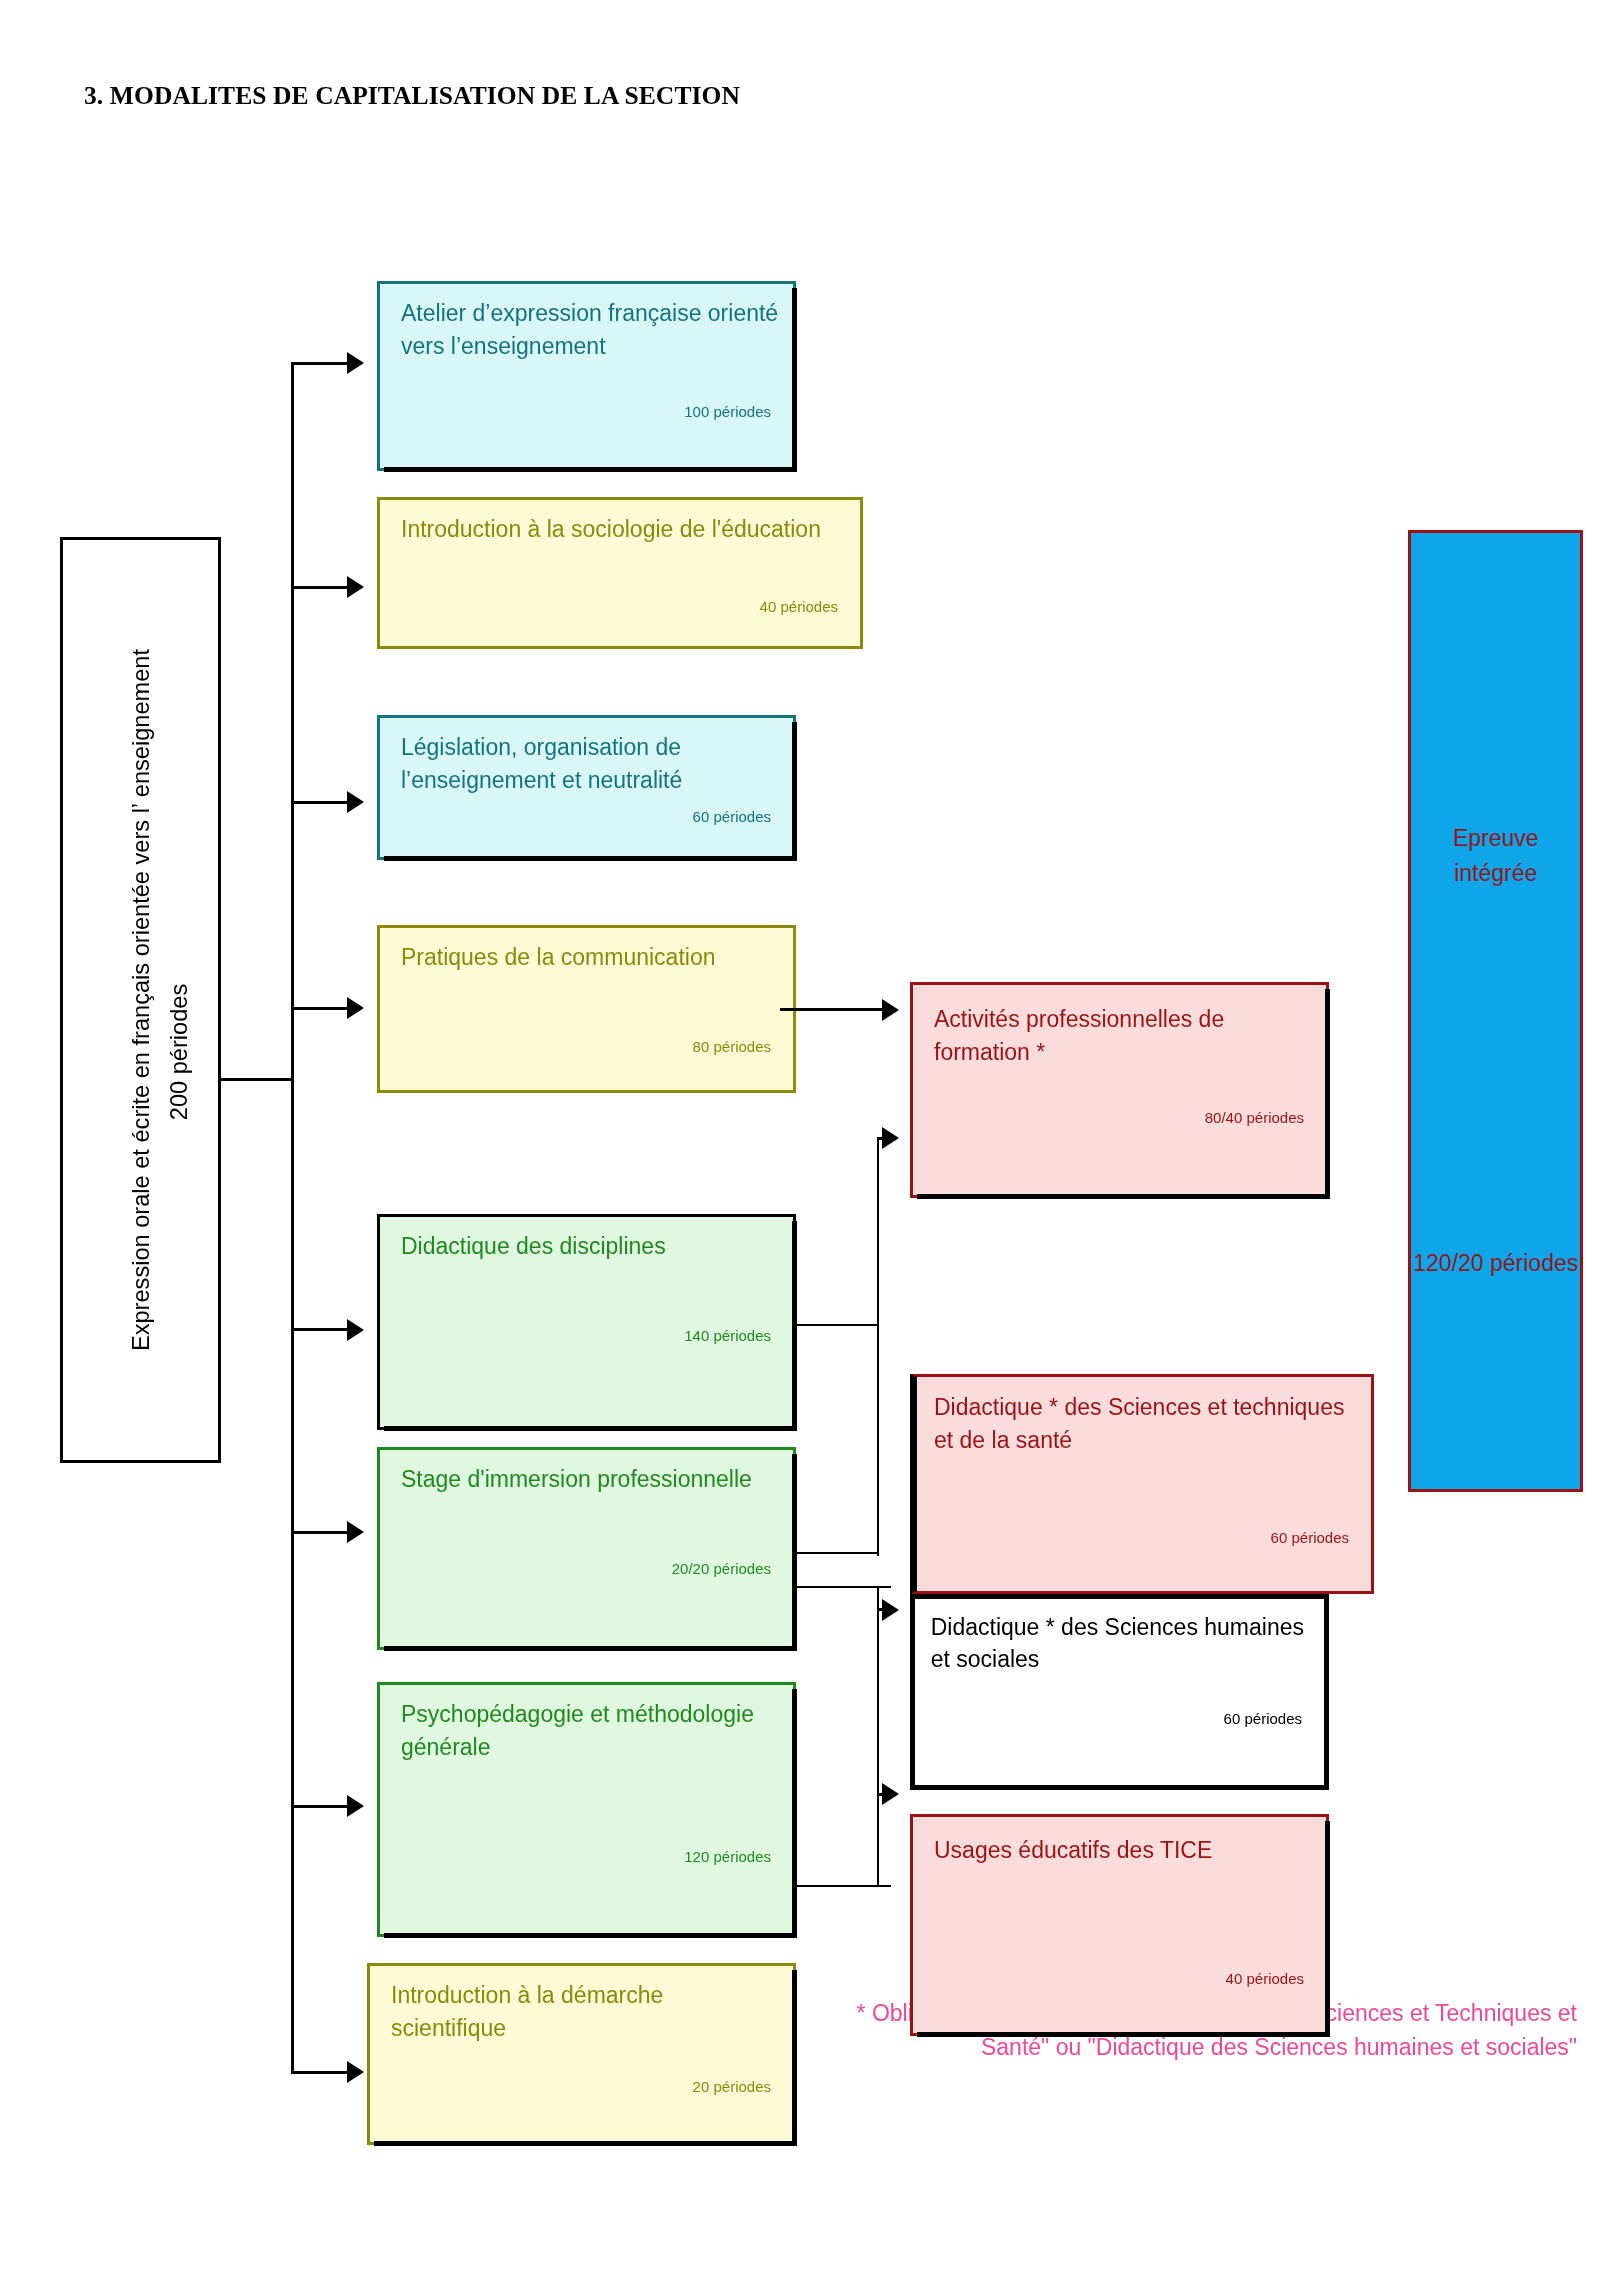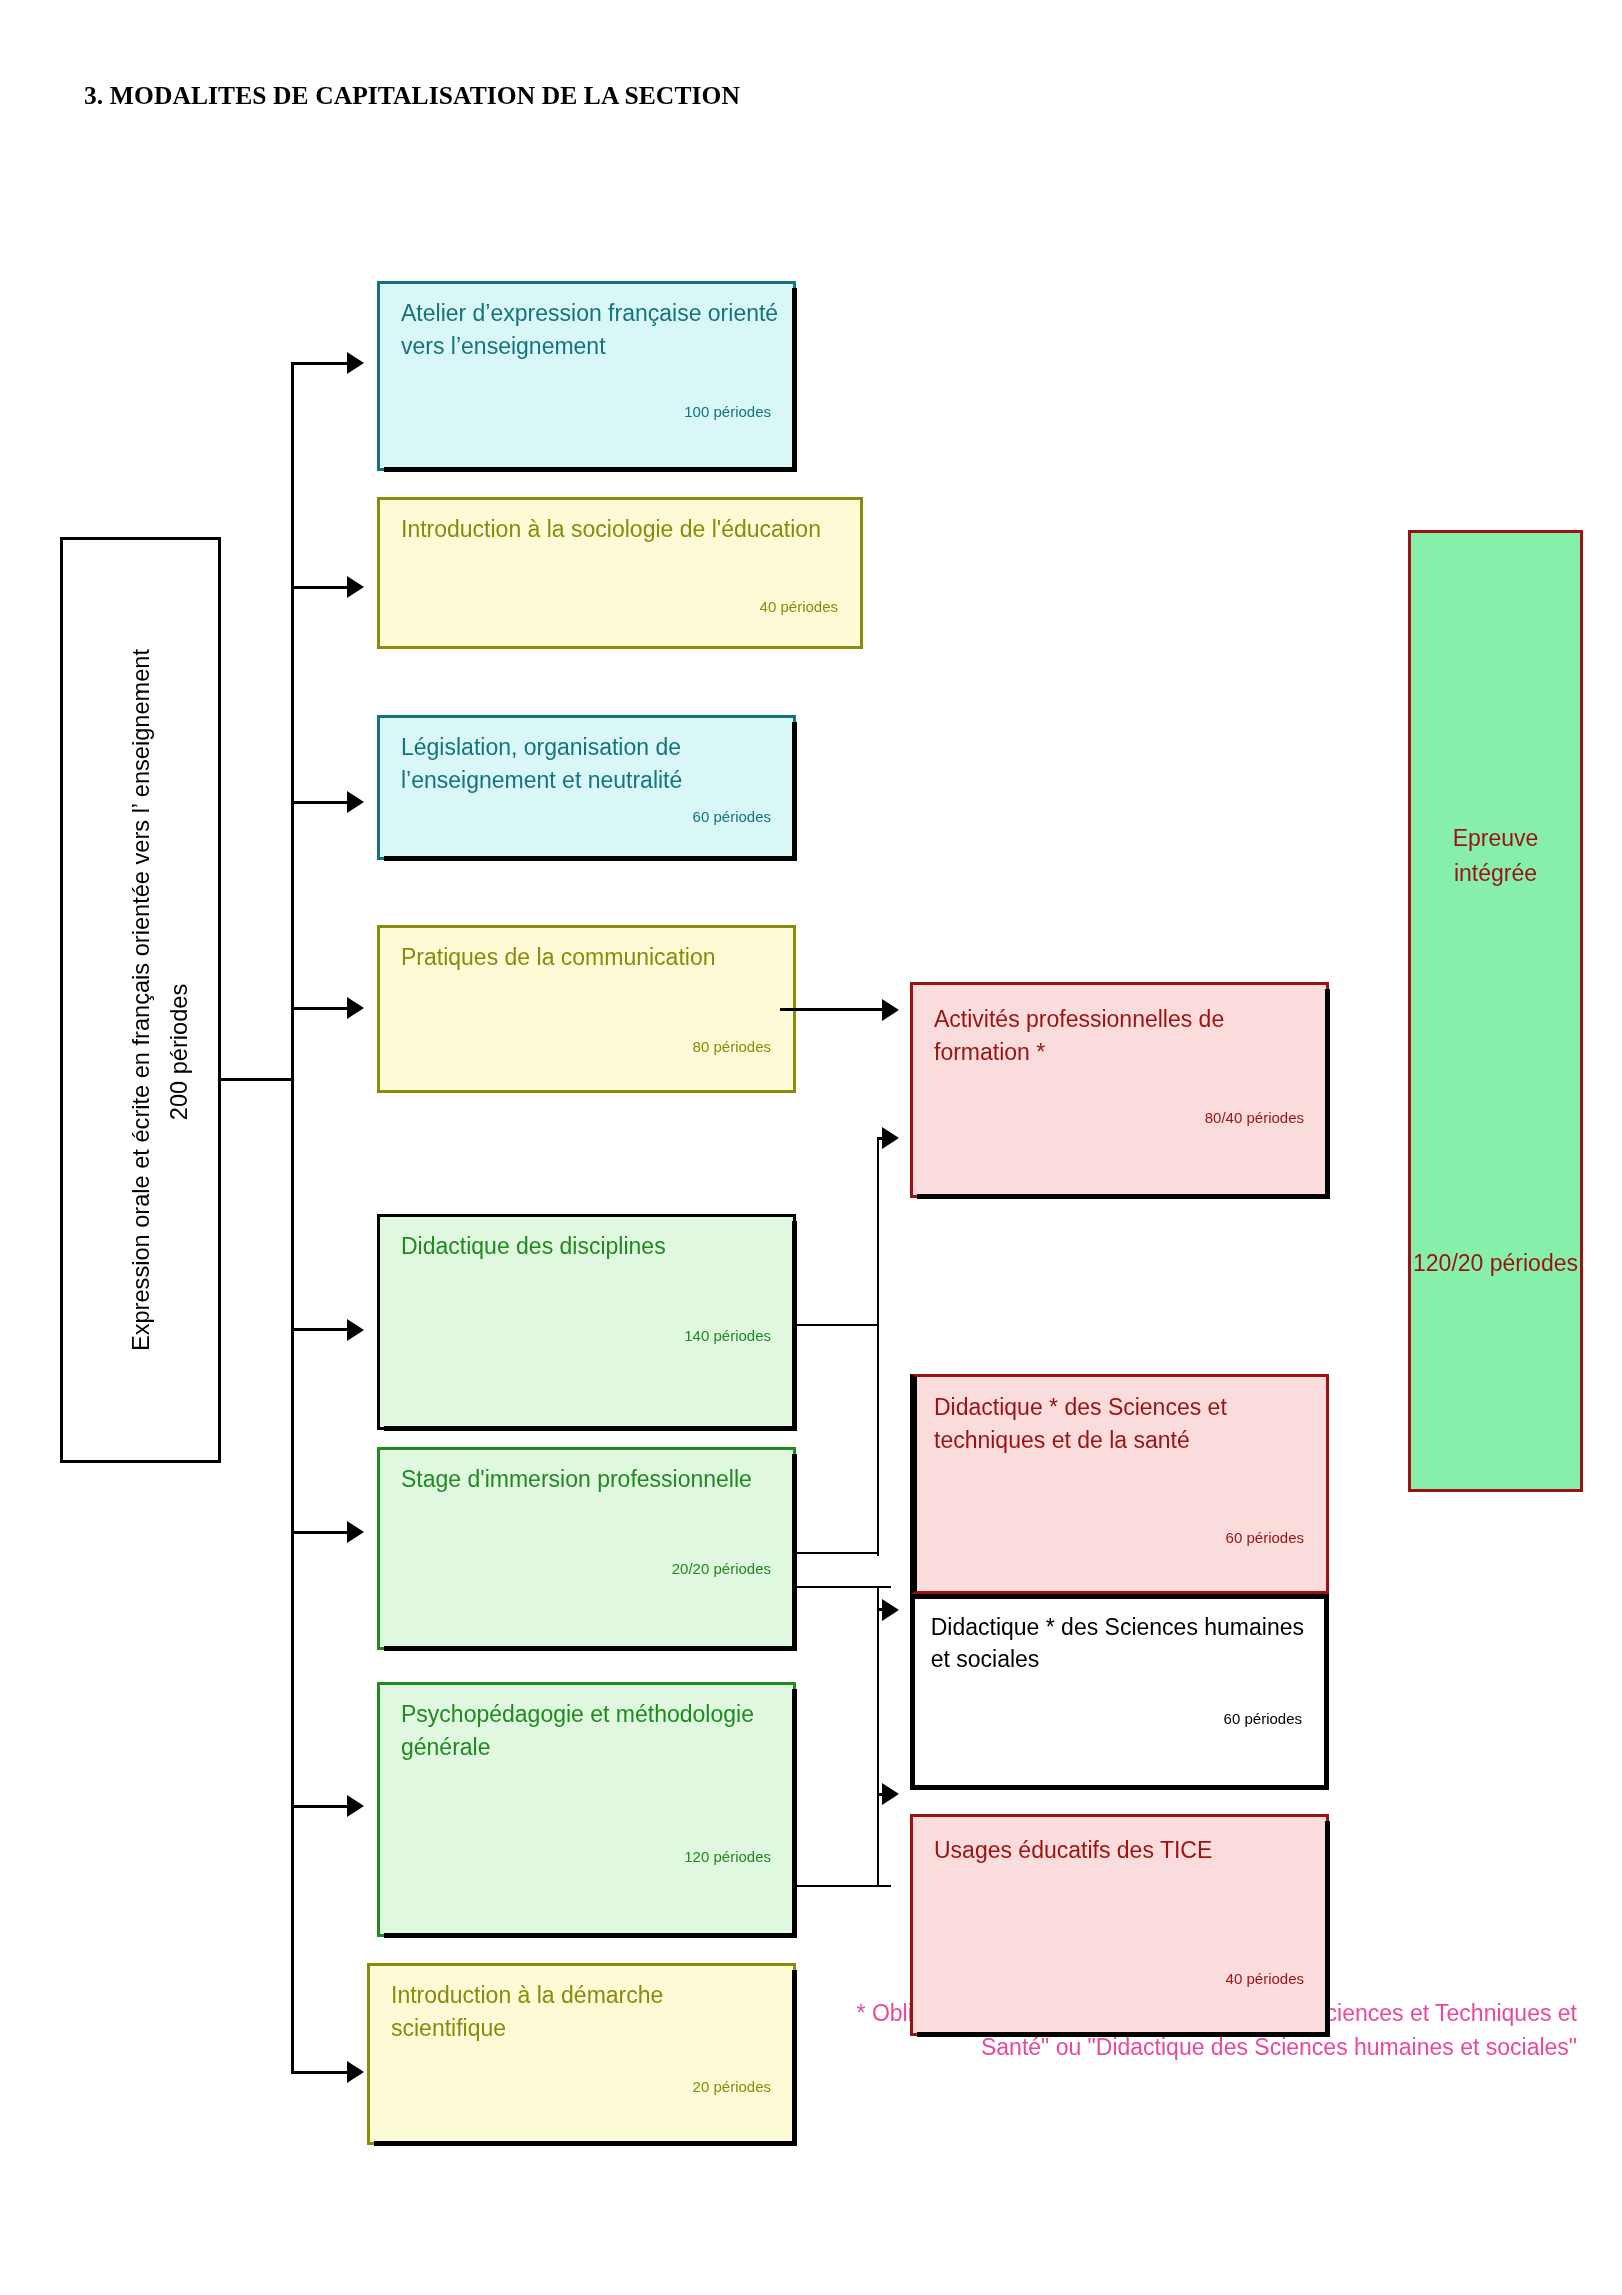--- a/index.html
+++ b/index.html
@@ -53,21 +53,21 @@
   .ln{position:absolute;background:#000;}
   .vln{width:2.6px;}
   .hln{height:2.6px;}
   .arrow{position:absolute;width:0;height:0;
          border-top:11px solid transparent;border-bottom:11px solid transparent;
          border-left:17px solid #000;}
 
   
   #epreuve{
     position:absolute;left:1408px;top:530px;width:175px;height:962px;
-    background:#86efac;border:3.3px solid #9c1212;box-sizing:border-box;
+    background:#0ea5e9;border:3.3px solid #9c1212;box-sizing:border-box;
     color:#9c1212;text-align:center;
   }
   #epreuve .e-ttl{position:absolute;left:0;right:0;top:288px;font-size:23px;line-height:1.5;}
   #epreuve .e-per{position:absolute;left:0;right:0;top:713px;font-size:23px;line-height:1.5;}
 
   
   #footnote{
     position:absolute;left:851px;top:1996px;width:726px;
     text-align:right;font-size:23px;line-height:1.48;color:#ec4899;
   }
@@ -171,21 +171,21 @@
   <div class="ln hln" style="left:780px;top:1885px;width:111px;height:2px;"></div>
   <div class="ln vln" style="left:877px;top:1697px;width:2px;height:190px;"></div>
   <div class="ln hln" style="left:877px;top:1793px;width:15.7px;"></div>
   <div class="arrow" style="left:882px;top:1783px;"></div>
 
   <div class="box shadow" style="left:894px;top:982px;width:419px;height:216px;background:#fbdcdc;border:3.3px solid #9c1212;">
     <div class="ttl" style="color:#9c1212;top:18.3px;">Activités professionnelles de formation *</div>
     <div class="per" style="color:#9c1212;top:123px;">80/40  périodes</div>
   </div>
 
-  <div class="box" style="left:894px;top:1374px;width:419px;height:220px;background:#fbdcdc;border:3.3px solid #9c1212;border-left:7.9px solid #000;">
+  <div class="box" style="left:894px;top:1374px;width:464px;height:220px;background:#fbdcdc;border:3.3px solid #9c1212;border-left:7.9px solid #000;">
     <div class="ttl" style="color:#9c1212;top:14.4px;left:17px;">Didactique * des Sciences et techniques et  de la santé</div>
     <div class="per" style="color:#9c1212;top:151px;">60 périodes</div>
   </div>
 
   <div class="box" style="left:894px;top:1594px;width:419px;height:196px;background:#ffffff;border:5.2px solid #000;">
     <div class="ttl" style="color:#000;top:11.8px;left:15.7px;">Didactique * des  Sciences humaines et sociales</div>
     <div class="per" style="color:#000;top:110px;">60 périodes</div>
   </div>
 
   <div class="box shadow" style="left:894px;top:1814px;width:419px;height:222px;background:#fbdcdc;border:3.3px solid #9c1212;">

